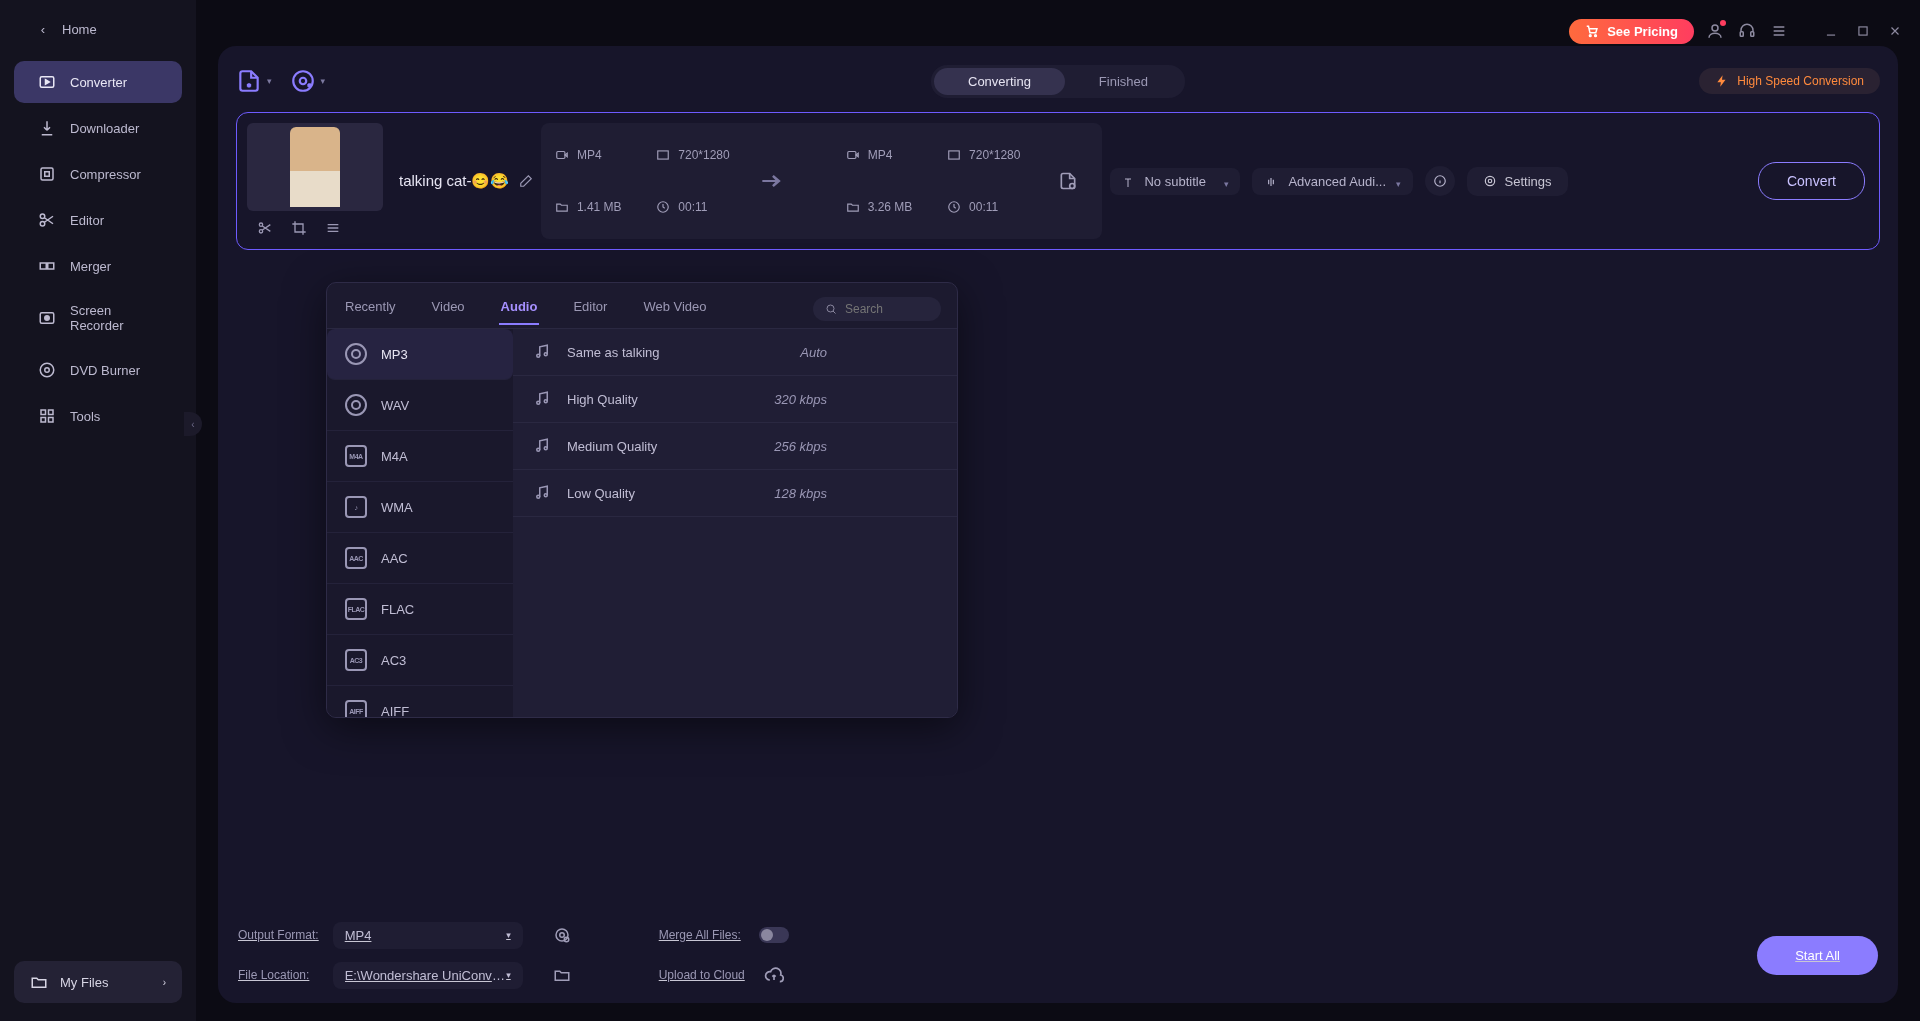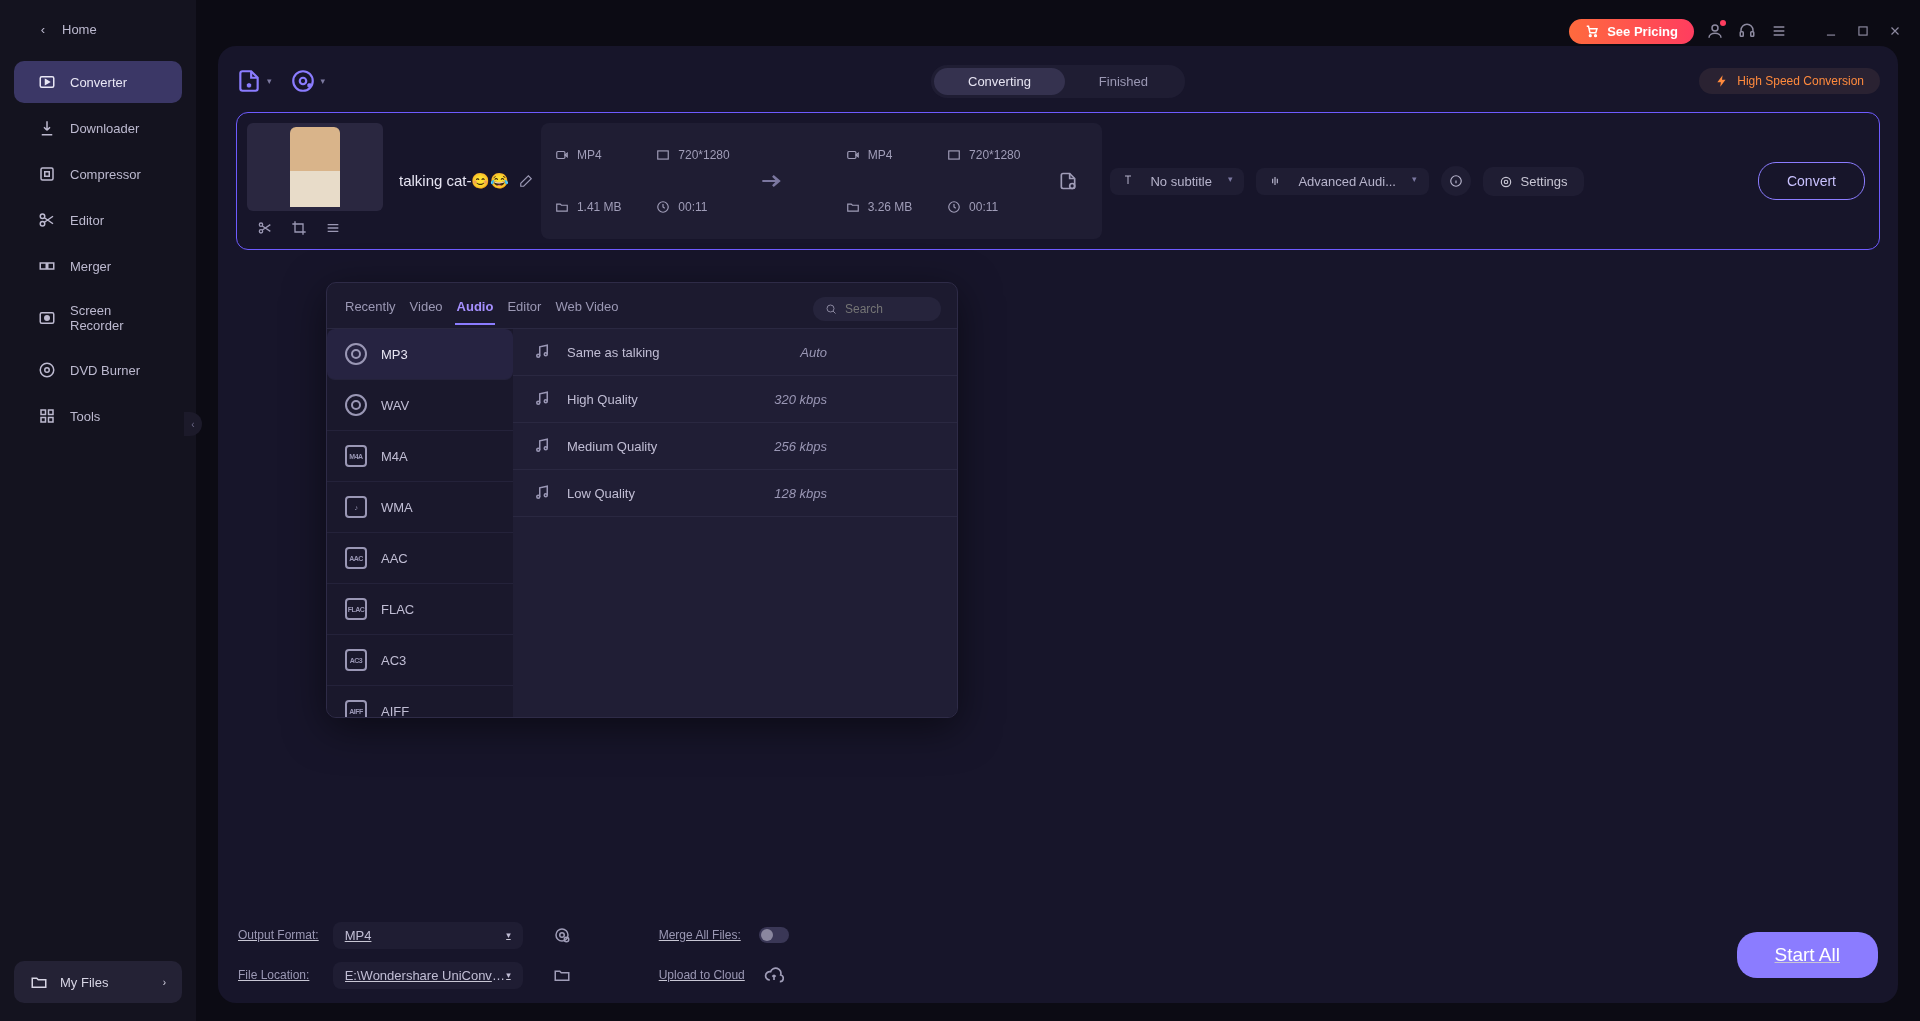--- a/index.html
+++ b/index.html
@@ -43,29 +43,29 @@
 .thumb-tools { display:flex; gap:10px; justify-content:flex-start; padding-left:6px; }
 .mini-btn { width:24px; height:22px; display:flex; align-items:center; justify-content:center; color:#9b98b4; cursor:pointer; }
 
 .file-mid { flex:1; display:flex; flex-direction:row; gap:8px; }
 .file-title { display:flex; align-items:center; gap:10px; color:#e6e4f2; font-size:15px; padding:2px 0 2px 2px; }
 .meta-grid { background:#1f1d33; border-radius:8px; padding:10px 14px; display:grid; grid-template-columns: 1fr 1fr 60px 1fr 1fr 40px; align-items:center; gap:8px 28px; }
 .meta-item { display:flex; align-items:center; gap:8px; color:#a09db8; font-size:12px; }
 .meta-arrow { grid-row: span 2; color:#7b77a0; }
 .meta-icon-btn { grid-row: span 2; color:#a09db8; display:flex; align-items:center; justify-content:center; cursor:pointer; }
 .below-row { display:flex; align-items:center; gap:12px; }
-.sel { background:#1f1d33; border-radius:8px; padding:6px 12px; display:flex; align-items:flex-start; gap:16px; color:#b7b4cc; cursor:pointer; min-width:130px; }
+.sel { background:#1f1d33; border-radius:8px; padding:6px 12px; display:flex; align-items:flex-end; gap:10px; color:#b7b4cc; cursor:pointer; min-width:130px; }
 .sel .car { margin-left:auto; font-size:9px; color:#7b77a0; }
 .round-i { width:30px; height:30px; border-radius:50%; background:#1f1d33; display:flex; align-items:center; justify-content:center; color:#b7b4cc; cursor:pointer; }
-.settings-chip { margin-left:auto; background:#1f1d33; border-radius:10px; padding:7px 16px; display:flex; align-items:flex-end; gap:8px; color:#c8c6d4; cursor:pointer; }
+.settings-chip { margin-left:auto; background:#1f1d33; border-radius:10px; padding:7px 16px; display:flex; align-items:center; gap:8px; color:#c8c6d4; cursor:pointer; }
 .convert-btn { border:1.5px solid #8b7cff; color:#c9c2ff; border-radius:18px; padding:10px 28px; font-size:14px; display:flex; align-items:center; justify-content:center; cursor:pointer; align-self:center; margin-left:16px; }
 
 
 .format-panel { position:absolute; left:326px; top:282px; width:632px; height:436px; background:#1c1a2f; border:1px solid #2e2b47; border-radius:10px; display:flex; flex-direction:column; overflow:hidden; z-index:50; box-shadow:0 10px 40px rgba(0,0,0,0.5); }
-.fp-top { display:flex; align-items:center; gap:10px; padding:10px 16px 4px; border-bottom:1px solid #2a2841; }
+.fp-top { display:flex; align-items:center; gap:32px; padding:10px 16px 4px; border-bottom:1px solid #2a2841; }
 .fp-tab { color:#9b98b4; padding:6px 2px 10px; cursor:pointer; position:relative; }
 .fp-tab.active { color:#a690ff; font-weight:600; }
 .fp-tab.active::after { content:''; position:absolute; left:0; right:0; bottom:-1px; height:2px; background:#8b7cff; }
 .fp-search { margin-left:auto; background:#26243c; border-radius:14px; padding:5px 12px; display:flex; align-items:center; gap:8px; width:128px; color:#8a879f; }
 .fp-search input { background:transparent; border:none; outline:none; color:#c8c6d4; width:100%; font-size:12px; }
 .fp-body { display:flex; flex:1; overflow:hidden; }
 .fp-left { width:186px; background:#1a182c; overflow-y:auto; }
 .fp-left::-webkit-scrollbar { width:8px; }
 .fp-left::-webkit-scrollbar-thumb { background:#3a3756; border-radius:4px; }
 .fmt-item { display:flex; align-items:center; gap:14px; padding:14px 18px; color:#c0bdd4; border-bottom:1px solid #24223a; cursor:pointer; }
@@ -80,21 +80,21 @@
 .q-icn { color:#9a97b5; }
 
 
 .bottom-bar { position:absolute; left:20px; right:20px; bottom:13px; display:grid; grid-template-columns: auto 200px auto auto 40px auto auto 1fr auto; align-items:center; gap:14px; row-gap:10px; grid-template-rows: auto auto; text-decoration: underline; }
 .bb-label { color:#9b98b4; font-size:12px; }
 .bb-sel { background:#1f1d33; border-radius:8px; padding:6px 12px; display:flex; align-items:center; color:#c0bdd4; cursor:pointer; width:190px; }
 .bb-sel .car { margin-left:auto; font-size:9px; }
 .bb-icon { width:30px; height:30px; display:flex; align-items:center; justify-content:center; color:#a09db8; cursor:pointer; }
 .toggle { width:30px; height:16px; background:#3a3756; border-radius:10px; position:relative; cursor:pointer; }
 .toggle::after { content:''; position:absolute; left:2px; top:2px; width:12px; height:12px; background:#8a879f; border-radius:50%; }
-.start-all { background:#8b7cff; color:#fff; border-radius:20px; padding:12px 38px; font-size:19px; font-weight:500; cursor:pointer; grid-row:1 / span 2; grid-column:9; justify-self:end; }
+.start-all { background:#8b7cff; color:#fff; border-radius:20px; padding:12px 38px; font-size:13px; font-weight:500; cursor:pointer; grid-row:1 / span 2; grid-column:9; justify-self:end; }
 
 svg { display:block; }
 </style>
 </head>
 <body>
 
 <div class="titlebar">
   <div class="pricing-btn">
     <span>
       <svg width="14" height="14" viewBox="0 0 24 24" fill="none" stroke="#fff" stroke-width="2.5">

